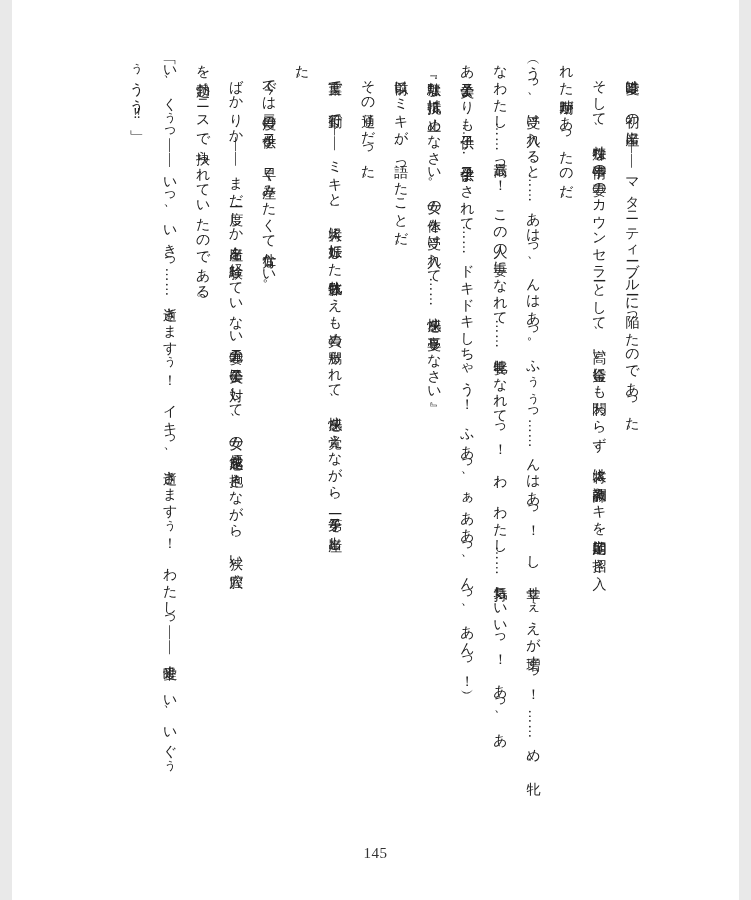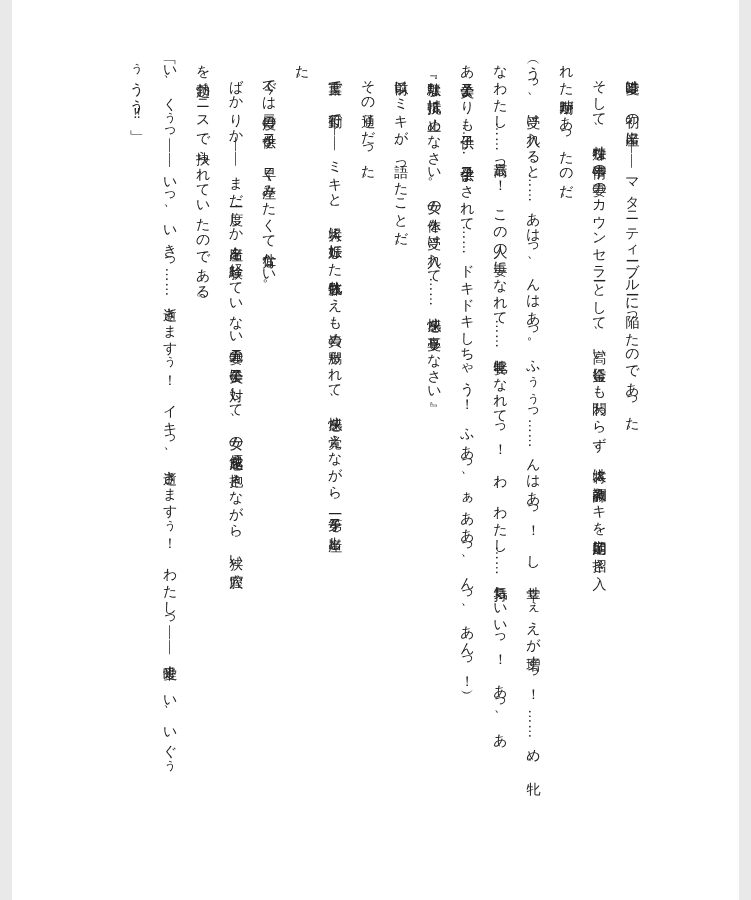--- a/index.html
+++ b/index.html
@@ -67,14 +67,15 @@
     <p class="line">　その通りだった。</p>
     <p class="line">　言葉で、行動で――ミキと、大将に妊娠した牝肢体さえも責め嬲られて、快感を覚えながら、第一子を出産し</p>
     <p class="line">た。</p>
     <p class="line">　今では二度目の子供を、早く産みたくて仕方ない。</p>
     <p class="line">　ばかりか――まだ一度しか出産を経験していない元妻の公美子に対して、女の優越感を抱きながら、狭い膣穴</p>
     <p class="line">を勃起ペニスで抉られていたのである。</p>
     <p class="line">「い、くぅっ――いっ、いきっ……逝きますぅ！　イキっ、逝きますぅ！　わたしっ――唯愛！　い、いぐぅ</p>
     <p class="line">ぅうう‼」</p>
   </div>
 
+  <div class="page-number">145</div>
 
 </div>
 
 </body></html>

